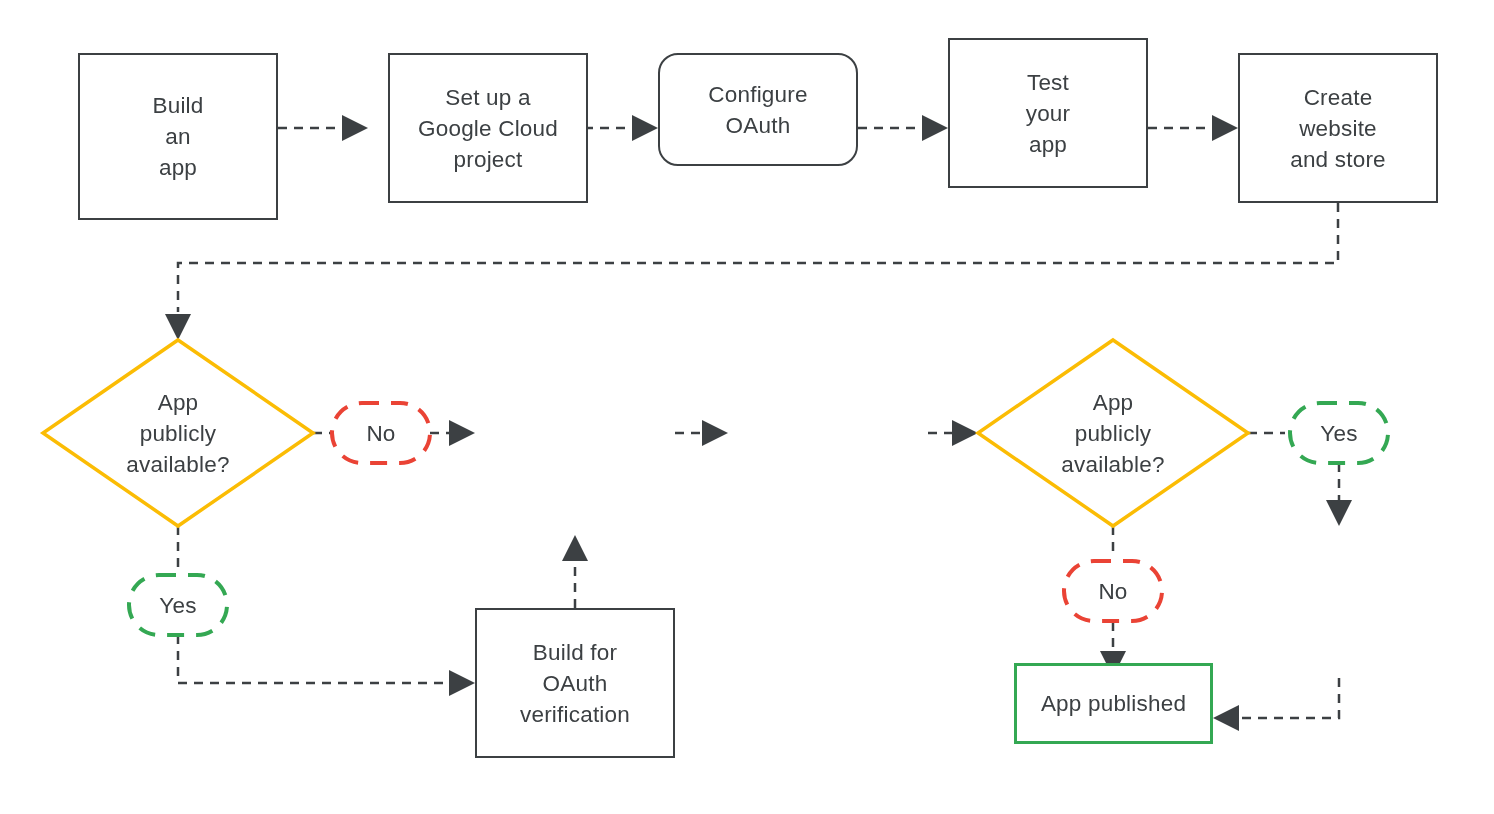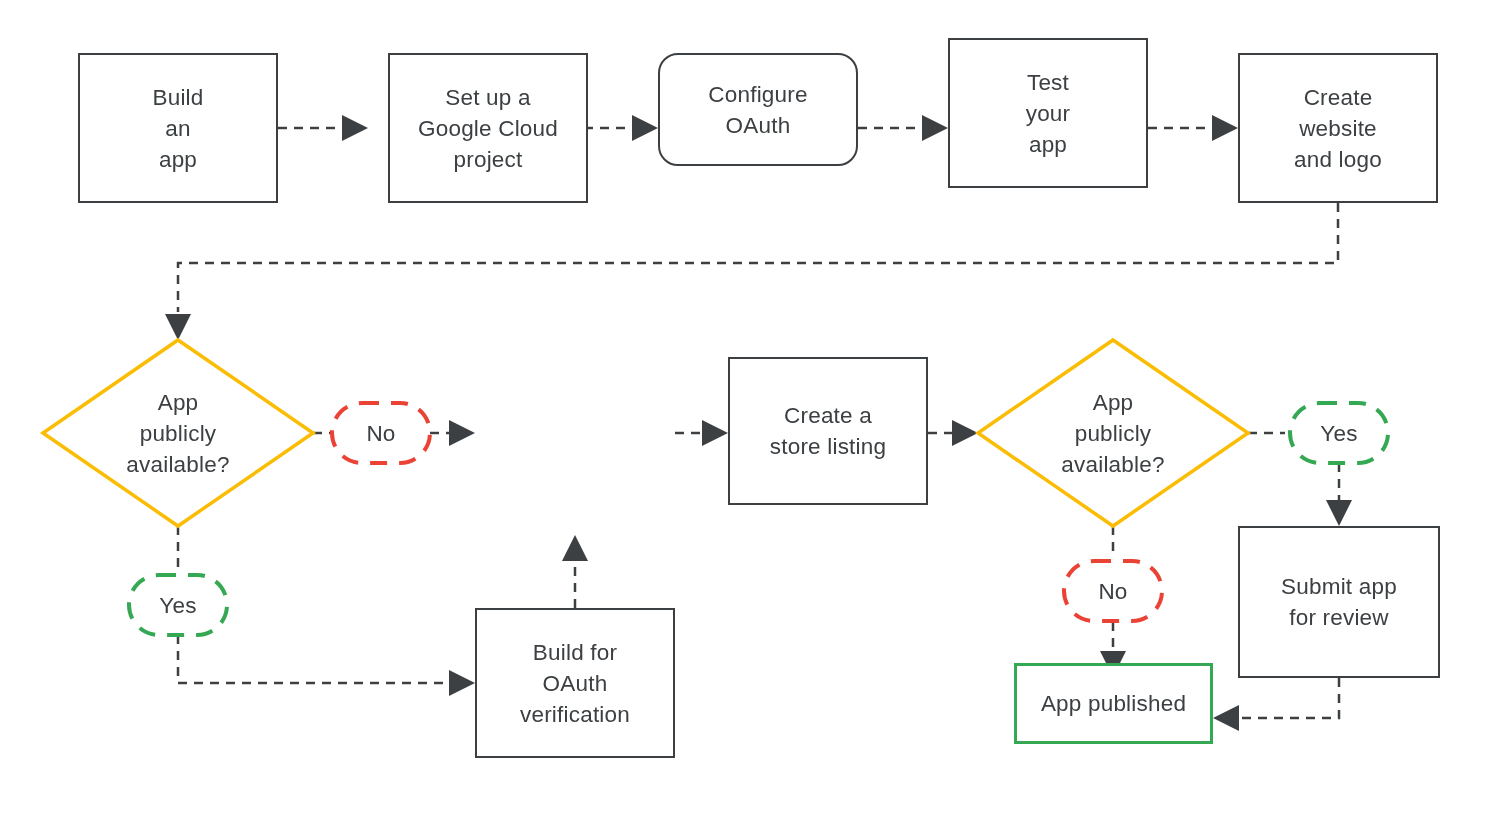--- a/index.html
+++ b/index.html
@@ -130,21 +130,21 @@
 
     <polygon class="decision-shape" points="178,340 313,433 178,526 43,433"></polygon>
     <polygon class="decision-shape" points="1113,340 1248,433 1113,526 978,433"></polygon>
 
     <rect class="oval-no" x="332" y="403" width="98" height="60" rx="30" ry="30"></rect>
     <rect class="oval-yes" x="129" y="575" width="98" height="60" rx="30" ry="30"></rect>
     <rect class="oval-yes" x="1290" y="403" width="98" height="60" rx="30" ry="30"></rect>
     <rect class="oval-no" x="1064" y="561" width="98" height="60" rx="30" ry="30"></rect>
   </svg>
 
-  <div class="node-box" style="left:78px; top:53px; width:200px; height:150px;">
+  <div class="node-box" style="left:78px; top:53px; width:200px; height:167px;">
     <span class="label">Build
 an
 app</span>
   </div>
 
   <div class="node-box" style="left:388px; top:53px; width:200px; height:150px;">
     <span class="label">Set up a
 Google Cloud
 project</span>
   </div>
@@ -156,39 +156,31 @@
 
   <div class="node-box" style="left:948px; top:38px; width:200px; height:150px;">
     <span class="label">Test
 your
 app</span>
   </div>
 
   <div class="node-box" style="left:1238px; top:53px; width:200px; height:150px;">
     <span class="label">Create
 website
-and logo</span>
-  </div>
-
-
-  <div class="node-box" style="left:728px; top:357px; width:200px; height:148px;">
-    <span class="label">Create a
-store listing</span>
-  </div>
+and store</span>
+  </div>
+
+
 
   <div class="node-box" style="left:475px; top:608px; width:200px; height:150px;">
     <span class="label">Build for
 OAuth
 verification</span>
   </div>
 
-  <div class="node-box" style="left:1238px; top:526px; width:202px; height:152px;">
-    <span class="label">Submit app
-for review</span>
-  </div>
 
   <div class="node-box published" style="left:1014px; top:663px; width:199px; height:81px;">
     <span class="label">App published</span>
   </div>
 
   <div class="shape-label" style="left:43px; top:340px; width:270px; height:186px;">
     <span class="label">App
 publicly
 available?</span>
   </div>

